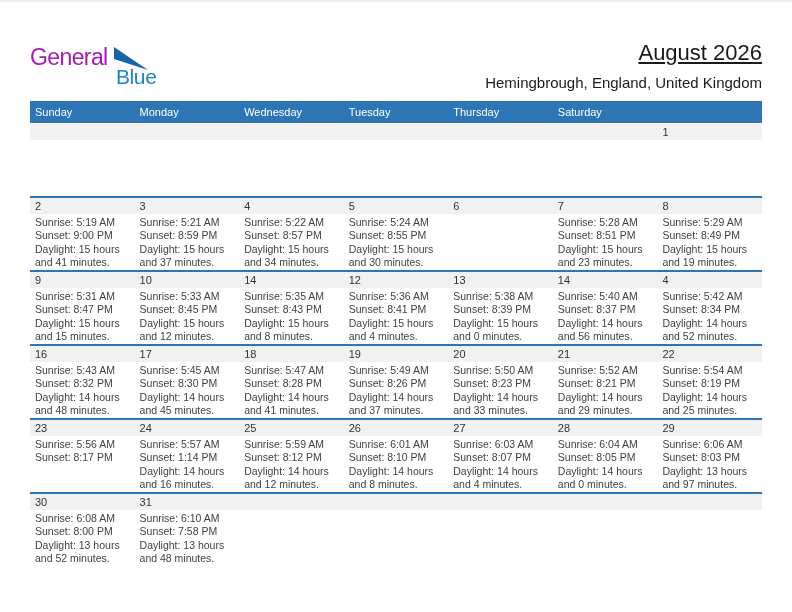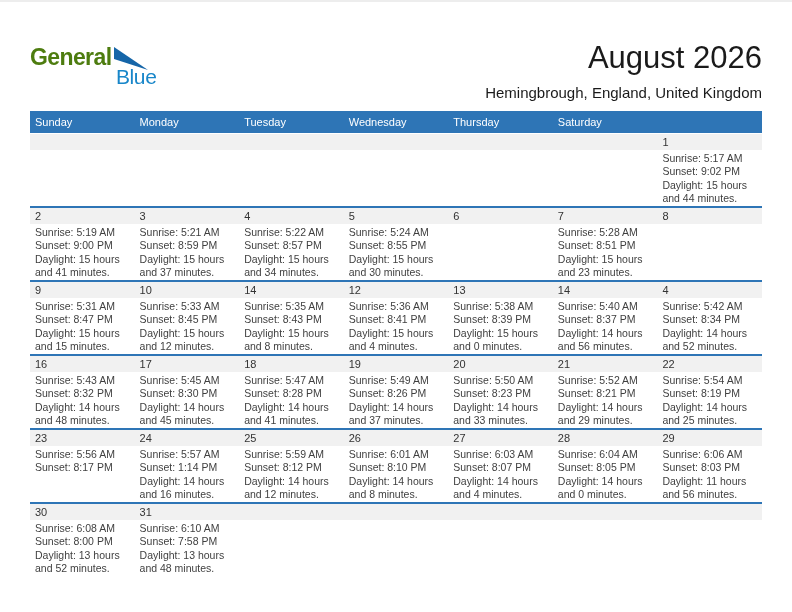--- a/index.html
+++ b/index.html
@@ -11,35 +11,35 @@
   }
   html,body{margin:0;padding:0;}
   body{
     width:792px;height:612px;background:#ffffff;position:relative;
     font-family:"Liberation Sans", sans-serif;overflow:hidden;
   }
   .top-edge{position:absolute;top:0;left:0;width:792px;height:2px;background:#ededed;}
 
   
   .logo{position:absolute;left:30px;top:44px;width:150px;height:50px;}
-  .logo-general{font-size:23px;color:#4d7c0f;letter-spacing:-0.6px;font-weight:bold;}
+  .logo-general{font-size:23px;color:#a21caf;letter-spacing:-0.6px;}
   .logo-triangle{
     position:absolute;left:84px;top:3px;width:34px;height:23px;
     background:var(--logo-triangle);
     clip-path:polygon(0 0,100% 100%,0 52%);
   }
   .logo-blue{position:absolute;left:86px;top:21px;font-size:21px;color:var(--logo-blue);letter-spacing:-0.4px;}
 
   
   .titles{position:absolute;right:30px;top:40px;text-align:right;}
-  .title{font-size:31px;color:#1a1a1a;}
+  .title{font-size:22px;color:#1a1a1a;text-decoration:underline;}
   .subtitle{font-size:15px;color:#1a1a1a;margin-top:8px;}
 
   
-  .calendar{position:absolute;left:30px;top:111px;width:732px;}
+  .calendar{position:absolute;left:30px;top:101px;width:732px;}
   .weekday-row{display:grid;grid-template-columns:repeat(7,1fr);background:var(--header-bg);height:22px;margin-bottom:1px;}
   .weekday-cell{color:#ffffff;font-size:11px;line-height:22px;padding-left:5px;}
 
   .week-row{display:grid;grid-template-columns:repeat(7,1fr);}
   .week-row + .week-row{border-top:2px solid var(--row-separator);}
   .day-cell{overflow:hidden;}
   .day-band{background:var(--day-band-bg);height:13px;padding:2px 0 1px 5px;font-size:11px;color:#333333;}
   .day-details{height:54px;padding:2px 3px 0 5px;font-size:10.5px;line-height:13.4px;color:#3f3f3f;}
 </style>
 </head>
@@ -55,22 +55,22 @@
 
 <div class="titles">
   <div class="title">August 2026</div>
   <div class="subtitle">Hemingbrough, England, United Kingdom</div>
 </div>
 
 <div class="calendar">
   <div class="weekday-row" id="weekday-row">
       <div class="weekday-cell">Sunday</div>
       <div class="weekday-cell">Monday</div>
+      <div class="weekday-cell">Wednesday</div>
       <div class="weekday-cell">Tuesday</div>
-      <div class="weekday-cell">Wednesday</div>
       <div class="weekday-cell">Thursday</div>
       <div class="weekday-cell">Saturday</div>
     </div>
   <div id="weeks-container">
       <div class="week-row">
         <div class="day-cell">
           <div class="day-band"></div>
           <div class="day-details"></div>
         </div>
         <div class="day-cell">
@@ -88,25 +88,20 @@
         <div class="day-cell">
           <div class="day-band"></div>
           <div class="day-details"></div>
         </div>
         <div class="day-cell">
           <div class="day-band"></div>
           <div class="day-details"></div>
         </div>
         <div class="day-cell">
           <div class="day-band">1</div>
-          <div class="day-details">
-            <div class="detail-line">Sunrise: 5:17 AM</div>
-            <div class="detail-line">Sunset: 9:02 PM</div>
-            <div class="detail-line">Daylight: 15 hours and 44 minutes.</div>
-          </div>
         </div>
       </div>
       <div class="week-row">
         <div class="day-cell">
           <div class="day-band">2</div>
           <div class="day-details">
             <div class="detail-line">Sunrise: 5:19 AM</div>
             <div class="detail-line">Sunset: 9:00 PM</div>
             <div class="detail-line">Daylight: 15 hours and 41 minutes.</div>
           </div>
@@ -141,20 +136,25 @@
         <div class="day-cell">
           <div class="day-band">7</div>
           <div class="day-details">
             <div class="detail-line">Sunrise: 5:28 AM</div>
             <div class="detail-line">Sunset: 8:51 PM</div>
             <div class="detail-line">Daylight: 15 hours and 23 minutes.</div>
           </div>
         </div>
         <div class="day-cell">
           <div class="day-band">8</div>
+          <div class="day-details">
+            <div class="detail-line">Sunrise: 5:29 AM</div>
+            <div class="detail-line">Sunset: 8:49 PM</div>
+            <div class="detail-line">Daylight: 15 hours and 19 minutes.</div>
+          </div>
         </div>
       </div>
       <div class="week-row">
         <div class="day-cell">
           <div class="day-band">9</div>
           <div class="day-details">
             <div class="detail-line">Sunrise: 5:31 AM</div>
             <div class="detail-line">Sunset: 8:47 PM</div>
             <div class="detail-line">Daylight: 15 hours and 15 minutes.</div>
           </div>
@@ -312,21 +312,21 @@
             <div class="detail-line">Sunrise: 6:04 AM</div>
             <div class="detail-line">Sunset: 8:05 PM</div>
             <div class="detail-line">Daylight: 14 hours and 0 minutes.</div>
           </div>
         </div>
         <div class="day-cell">
           <div class="day-band">29</div>
           <div class="day-details">
             <div class="detail-line">Sunrise: 6:06 AM</div>
             <div class="detail-line">Sunset: 8:03 PM</div>
-            <div class="detail-line">Daylight: 11 hours and 56 minutes.</div>
+            <div class="detail-line">Daylight: 13 hours and 97 minutes.</div>
           </div>
         </div>
       </div>
       <div class="week-row">
         <div class="day-cell">
           <div class="day-band">30</div>
           <div class="day-details">
             <div class="detail-line">Sunrise: 6:08 AM</div>
             <div class="detail-line">Sunset: 8:00 PM</div>
             <div class="detail-line">Daylight: 13 hours and 52 minutes.</div>

